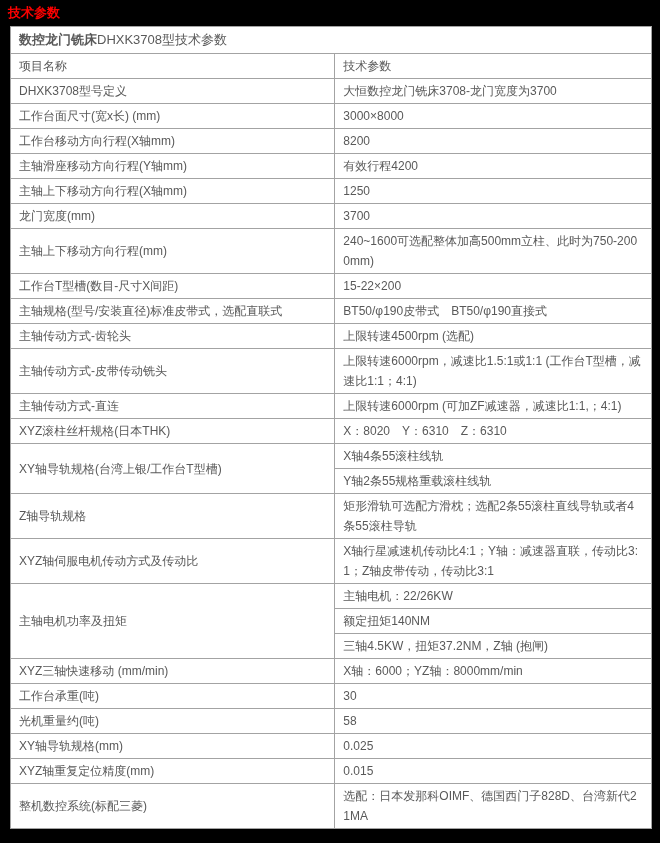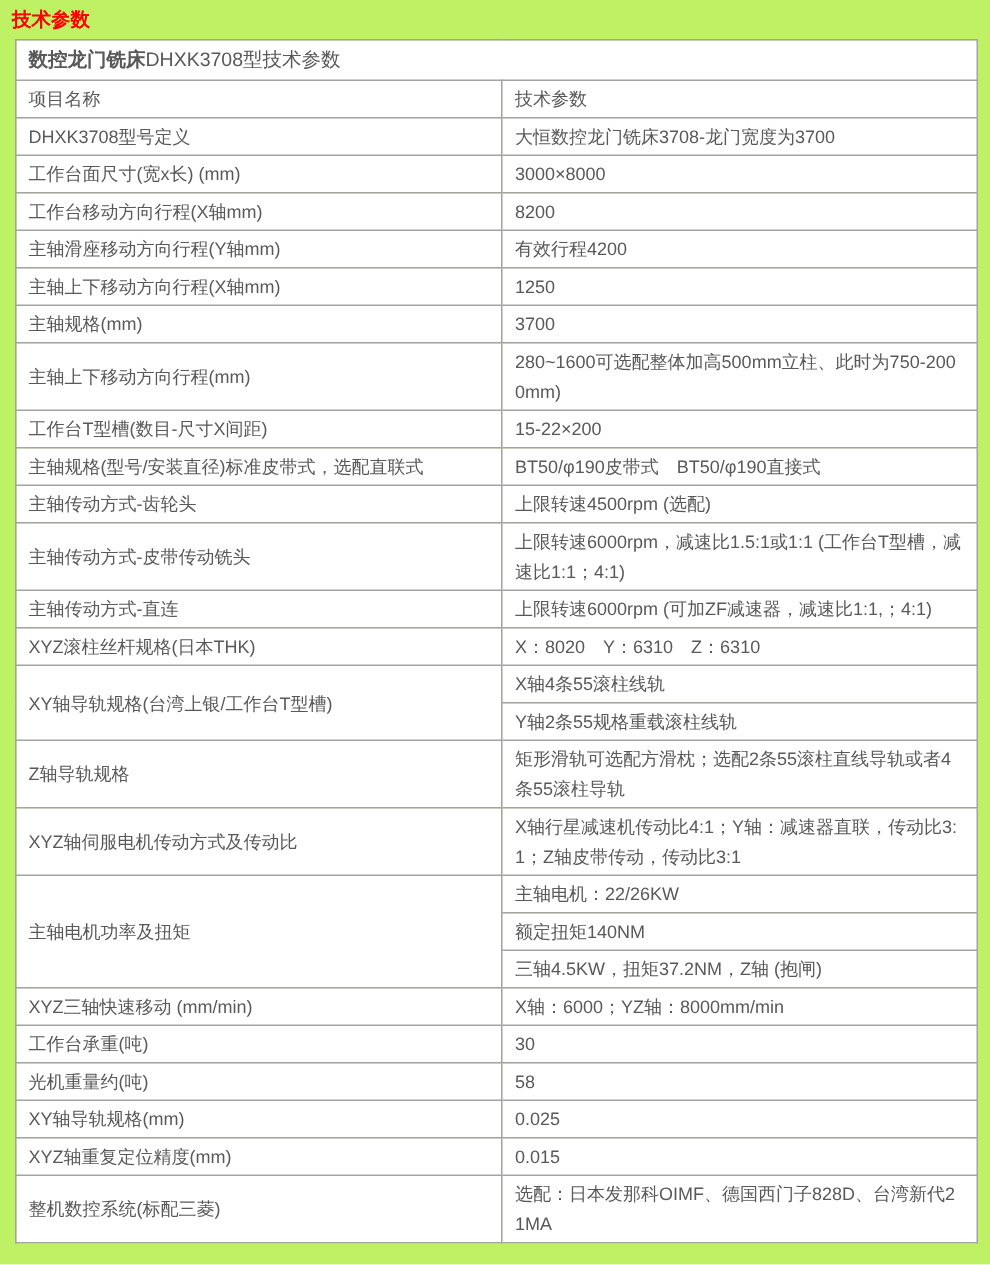--- a/index.html
+++ b/index.html
@@ -5,21 +5,21 @@
   html, body {
     margin: 0;
     padding: 0;
     background: #ffffff;
     font-family: "Liberation Sans", "DejaVu Sans", sans-serif;
   }
   .page {
     width: 660px;
     height: 843px;
     overflow: hidden;
-    background: #bef264;
+    background: #000000;
     position: relative;
   }
   .section-title {
     color: #fe0000;
     font-weight: bold;
     font-size: 13px;
     padding: 5px 0 5px 8px;
     line-height: 16px;
   }
   table.spec-table {
@@ -82,26 +82,26 @@
         </tr>
         <tr>
           <td>主轴滑座移动方向行程(Y轴mm)</td>
           <td>有效行程4200</td>
         </tr>
         <tr>
           <td>主轴上下移动方向行程(X轴mm)</td>
           <td>1250</td>
         </tr>
         <tr>
-          <td>主轴规格(mm)</td>
+          <td>龙门宽度(mm)</td>
           <td>3700</td>
         </tr>
         <tr>
           <td>主轴上下移动方向行程(mm)</td>
-          <td>280~1600可选配整体加高500mm立柱、此时为750-2000mm)</td>
+          <td>240~1600可选配整体加高500mm立柱、此时为750-2000mm)</td>
         </tr>
         <tr>
           <td>工作台T型槽(数目-尺寸X间距)</td>
           <td>15-22×200</td>
         </tr>
         <tr>
           <td>主轴规格(型号/安装直径)标准皮带式，选配直联式</td>
           <td>BT50/φ190皮带式　BT50/φ190直接式</td>
         </tr>
         <tr>

